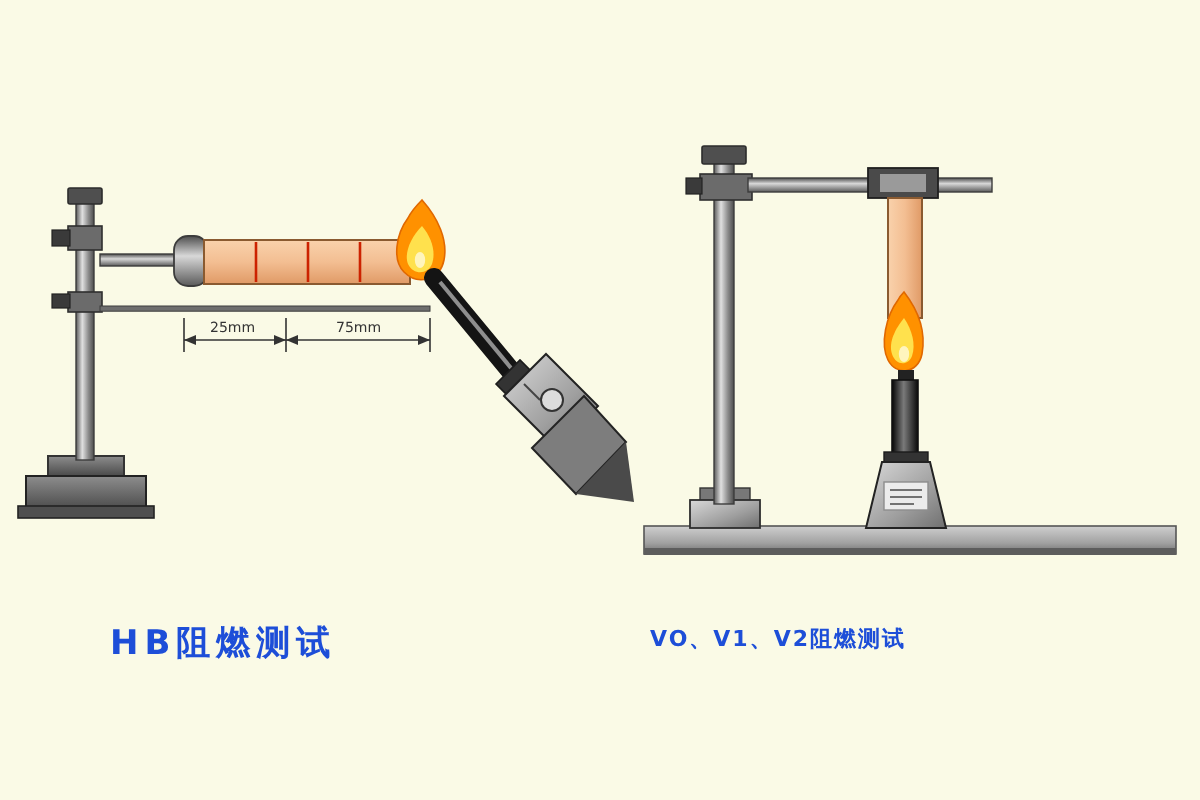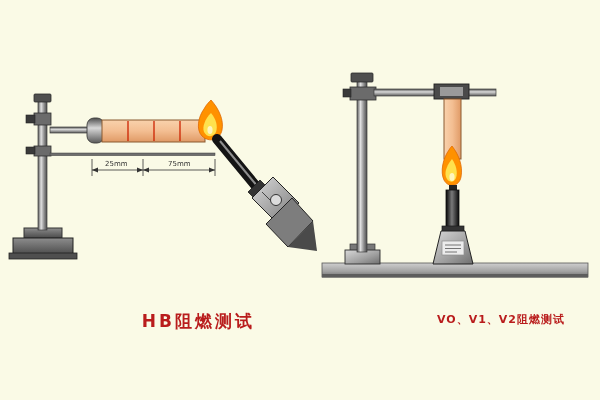--- a/index.html
+++ b/index.html
@@ -12,22 +12,22 @@
     width:600px;height:400px;
     background:#FAFAE6;
     overflow:hidden;
   }
   .diagram-svg{
     position:absolute;left:0;top:0;
   }
   .caption{
     position:absolute;
     font-weight:bold;
-    color:#b91c1c;
-    text-align:right;
+    color:#1d4ed8;
+    text-align:left;
     white-space:nowrap;
   }
   .caption-left{
     left:55px;top:310px;width:200px;
     font-size:17px;letter-spacing:3px;
   }
   .caption-right{
     left:325px;top:312px;width:240px;
     font-size:11px;letter-spacing:1px;
   }

